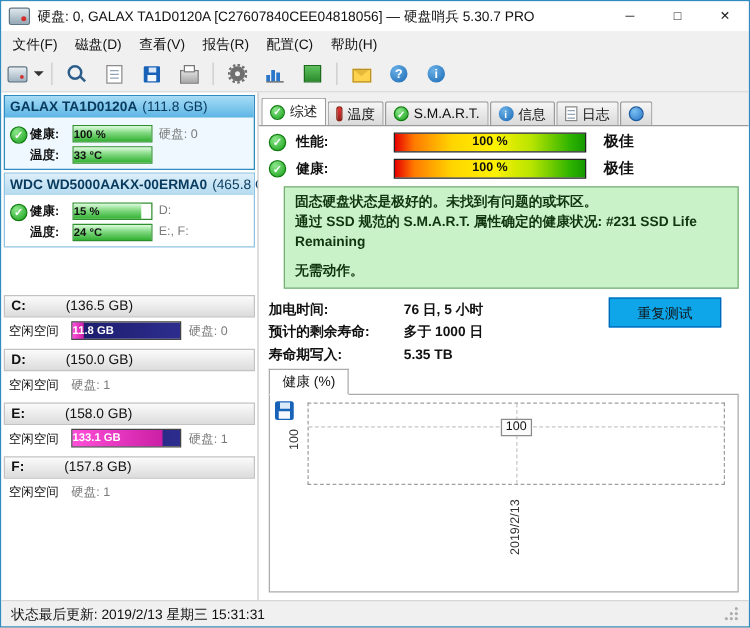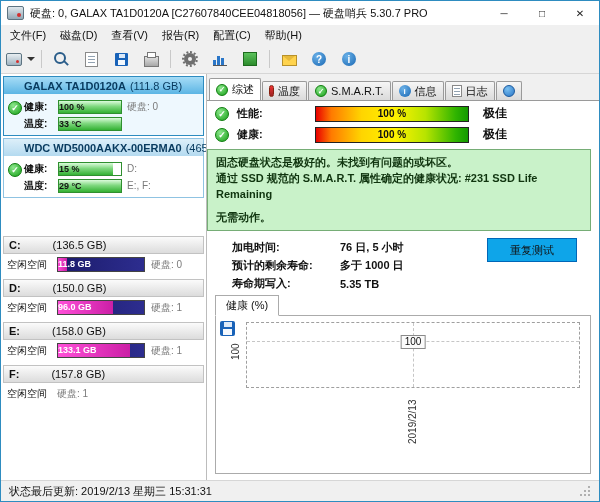--- a/index.html
+++ b/index.html
@@ -44,21 +44,21 @@
   .ico-mail::after{content:"";position:absolute;left:0;top:0;border-left:6px solid transparent;border-right:6px solid transparent;border-top:5px solid #e6b93a;}
   .badge{width:14px;height:14px;border-radius:50%;background:radial-gradient(circle at 35% 30%,#6ab1e8,#1967b3);color:#fff;font-size:10px;font-weight:bold;display:flex;align-items:center;justify-content:center;}
 
   
   .main{flex:1;display:flex;min-height:0;}
 
   
   .sidebar{width:206px;background:#fff;border-right:1px solid #bcbcbc;padding:2px;box-sizing:border-box;overflow:hidden;flex:0 0 auto;}
   .drive-block{border:1px solid #8fc3e2;margin-bottom:2px;background:#fff;}
   .drive-block.selected{border-color:#2e8cc0;background:#eef8fe;}
-  .drive-header{height:17px;display:flex;align-items:center;padding:0 20px;font-size:11px;color:#083a5e;background:linear-gradient(#ddeff9,#b4daf0);}
+  .drive-header{height:17px;display:flex;align-items:center;padding:0 4px;font-size:11px;color:#083a5e;background:linear-gradient(#ddeff9,#b4daf0);}
   .drive-block.selected .drive-header{background:linear-gradient(#a6dcf6,#5cb5e4);}
   .drive-name{font-weight:bold;white-space:nowrap;}
   .drive-size{margin-left:4px;white-space:nowrap;}
   .drive-body{display:flex;padding:3px 2px 2px 2px;}
   .drive-check{width:18px;display:flex;justify-content:center;padding-top:4px;flex:0 0 auto;}
   .chk{width:14px;height:14px;border-radius:50%;background:radial-gradient(circle at 35% 30%,#8ce78c,#17a017);border:1px solid #0e7d0e;color:#fff;font-size:9px;font-weight:bold;display:flex;align-items:center;justify-content:center;box-sizing:border-box;}
   .drive-rows{flex:1;min-width:0;}
   .srow{display:flex;align-items:center;height:15px;margin:2px 0;font-size:10px;}
   .srow .lab{width:34px;font-weight:bold;}
   .sbar{width:62px;height:12px;border:1px solid #2f8f2f;background:#fff;position:relative;margin-right:5px;flex:0 0 auto;}
@@ -92,25 +92,25 @@
   .tico-alert{background:radial-gradient(circle at 35% 30%,#7ac0f0,#2a76c8);border:1px solid #1b5a9e;}
 
   .panel{flex:1;background:#fff;border-top:1px solid #9a9a9a;display:flex;flex-direction:column;min-height:0;position:relative;}
   .prow{display:flex;align-items:center;gap:8px;padding:4px 8px 0 8px;}
   .prow .plab{font-weight:bold;width:70px;font-size:11px;}
   .rainbow{width:152px;height:14px;border:1px solid #222;position:relative;flex:0 0 auto;
            background:linear-gradient(90deg,#e80000 0%,#ff7a00 10%,#ffd500 30%,#fff200 52%,#b7e400 72%,#2fb400 92%,#149a00 100%);}
   .rainbow .rtxt{position:absolute;inset:0;text-align:center;line-height:14px;font-size:10px;font-weight:bold;}
   .rating{font-weight:bold;font-size:12px;margin-left:6px;}
 
-  .status-box{margin:6px 8px 2px 0;background:#c9f2c9;border:1px solid #76ad76;padding:5px 8px;font-size:11px;font-weight:bold;color:#10350f;line-height:1.45;height:70px;overflow:hidden;}
+  .status-box{margin:6px 8px 2px 20px;background:#c9f2c9;border:1px solid #76ad76;padding:5px 8px;font-size:11px;font-weight:bold;color:#10350f;line-height:1.45;height:70px;overflow:hidden;}
   .status-box .last{margin-top:7px;}
 
   .stats{position:relative;padding:5px 8px 0 8px;font-size:11px;}
-  .stat-row{display:flex;margin:1px 17px;font-weight:bold;height:17px;align-items:center;}
+  .stat-row{display:flex;margin:1px 0;font-weight:bold;height:17px;align-items:center;}
   .stat-label{width:108px;flex:0 0 auto;}
   .retest-btn{position:absolute;right:22px;top:5px;width:88px;height:22px;background:#0ea5e9;border:1px solid #0067b8;font-size:11px;display:flex;align-items:center;justify-content:center;cursor:default;}
 
   .comment-wrap{padding:4px 8px 2px 8px;}
   .comment-input{width:100%;box-sizing:border-box;height:19px;border:1px solid #ababab;font-size:11px;padding:0 5px;font-family:inherit;color:#444;background:#fff;}
 
   .chart-tab{display:inline-flex;align-items:center;margin:2px 0 0 8px;border:1px solid #ababab;border-bottom:1px solid #fff;background:#fff;padding:2px 10px;font-size:11px;position:relative;z-index:2;align-self:flex-start;}
   .chart-wrap{flex:1;margin:-1px 8px 6px 8px;border:1px solid #ababab;position:relative;background:#fff;min-height:0;overflow:hidden;}
   .floppy{position:absolute;left:4px;top:5px;width:15px;height:15px;background:#1862b8;border-radius:2px;}
   .floppy::before{content:"";position:absolute;top:1px;left:4px;right:3px;height:5px;background:#dce9f8;}
@@ -238,21 +238,21 @@
               <span class="chk">✓</span>
             </span>
           <div class="drive-rows">
             <div class="srow">
               <span class="lab">健康:</span>
               <span class="sbar"><span class="fill" style="width:87%"></span><span class="txt">15 %</span></span>
               <span class="right">D:</span>
             </div>
             <div class="srow">
               <span class="lab">温度:</span>
-              <span class="sbar"><span class="fill" style="width:100%"></span><span class="txt">29 °C</span></span>
+              <span class="sbar"><span class="fill" style="width:100%"></span><span class="txt">24 °C</span></span>
               <span class="right">E:, F:</span>
             </div>
           </div>
         </div>
       </div>
 
       <div class="sidebar-gap"></div>
 
       <div class="part-block">
         <div class="part-header">
@@ -266,21 +266,20 @@
         </div>
       </div>
 
       <div class="part-block">
         <div class="part-header">
           <span class="part-letter">D:</span>
           <span class="part-size">(150.0 GB)</span>
         </div>
         <div class="part-row">
           <span class="flab">空闲空间</span>
-          <span class="fbar"><span class="ffill" style="width:64%"></span><span class="ftxt">96.0 GB</span></span>
           <span class="right">硬盘:  1</span>
         </div>
       </div>
 
       <div class="part-block">
         <div class="part-header">
           <span class="part-letter">E:</span>
           <span class="part-size">(158.0 GB)</span>
         </div>
         <div class="part-row">

